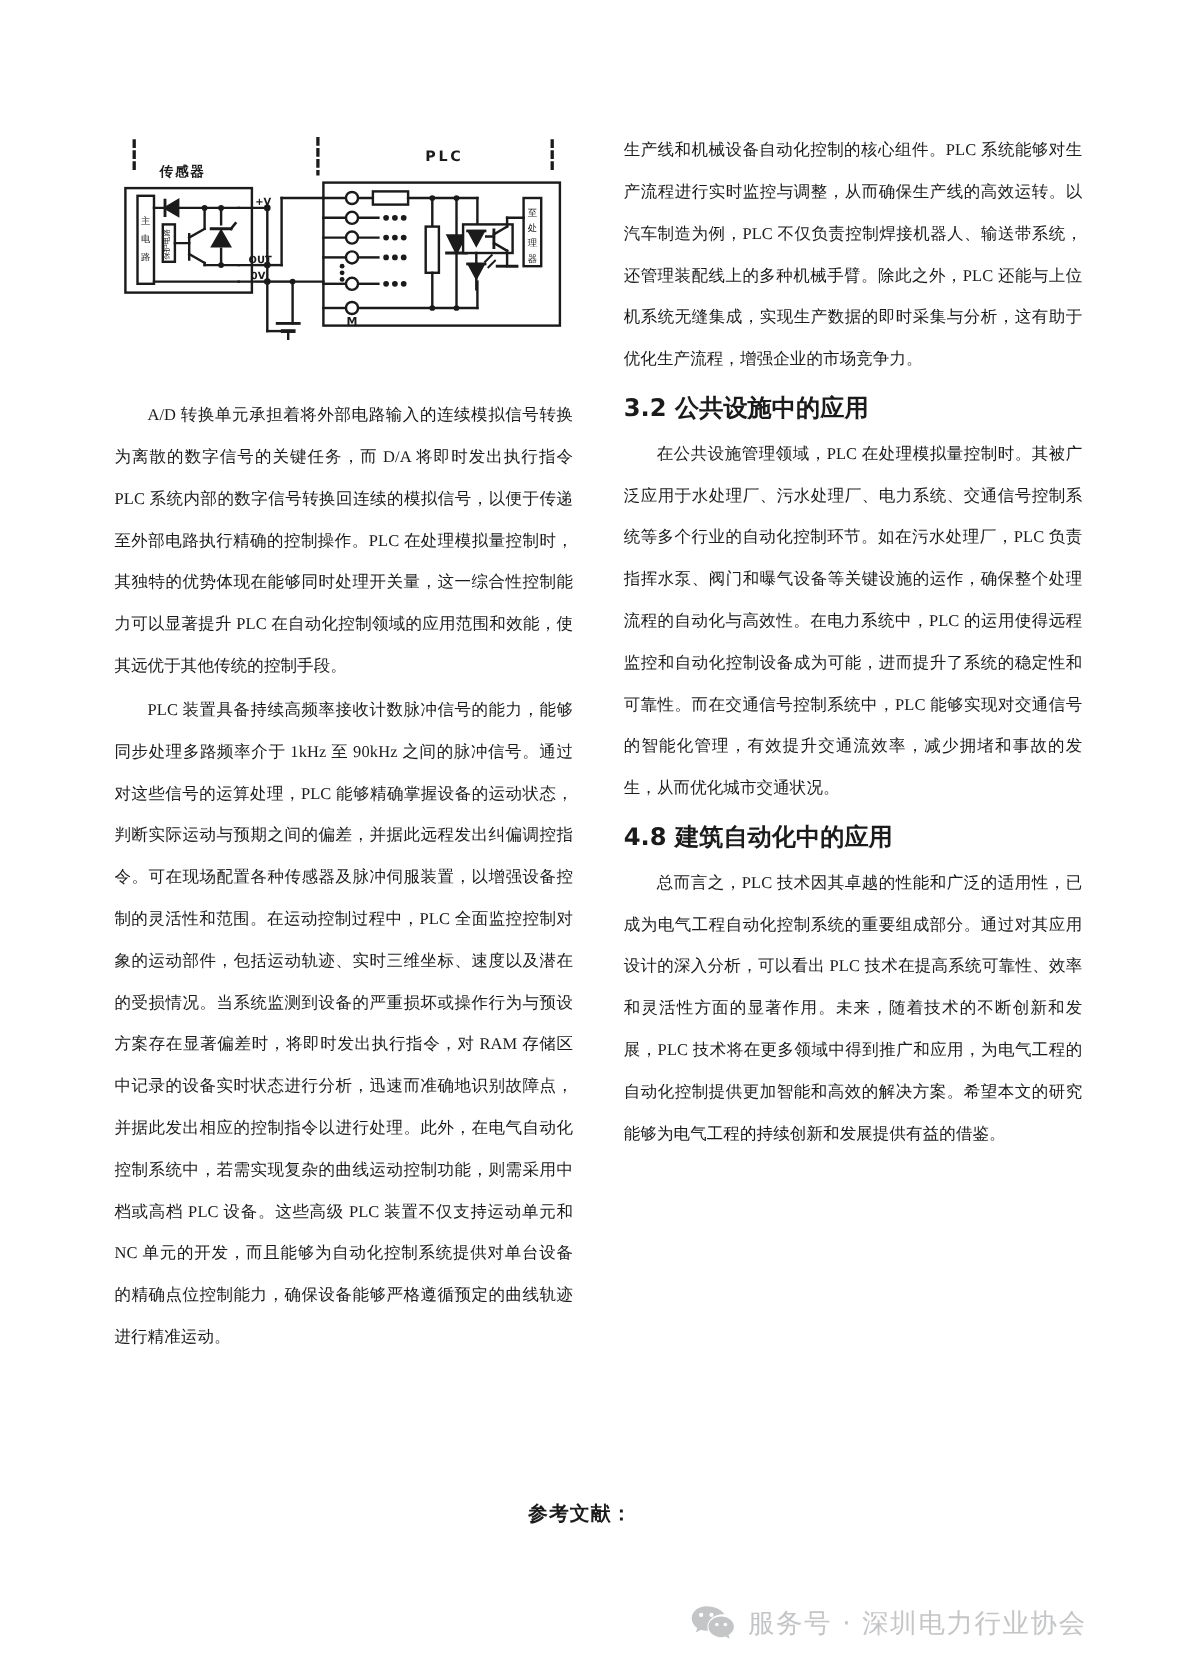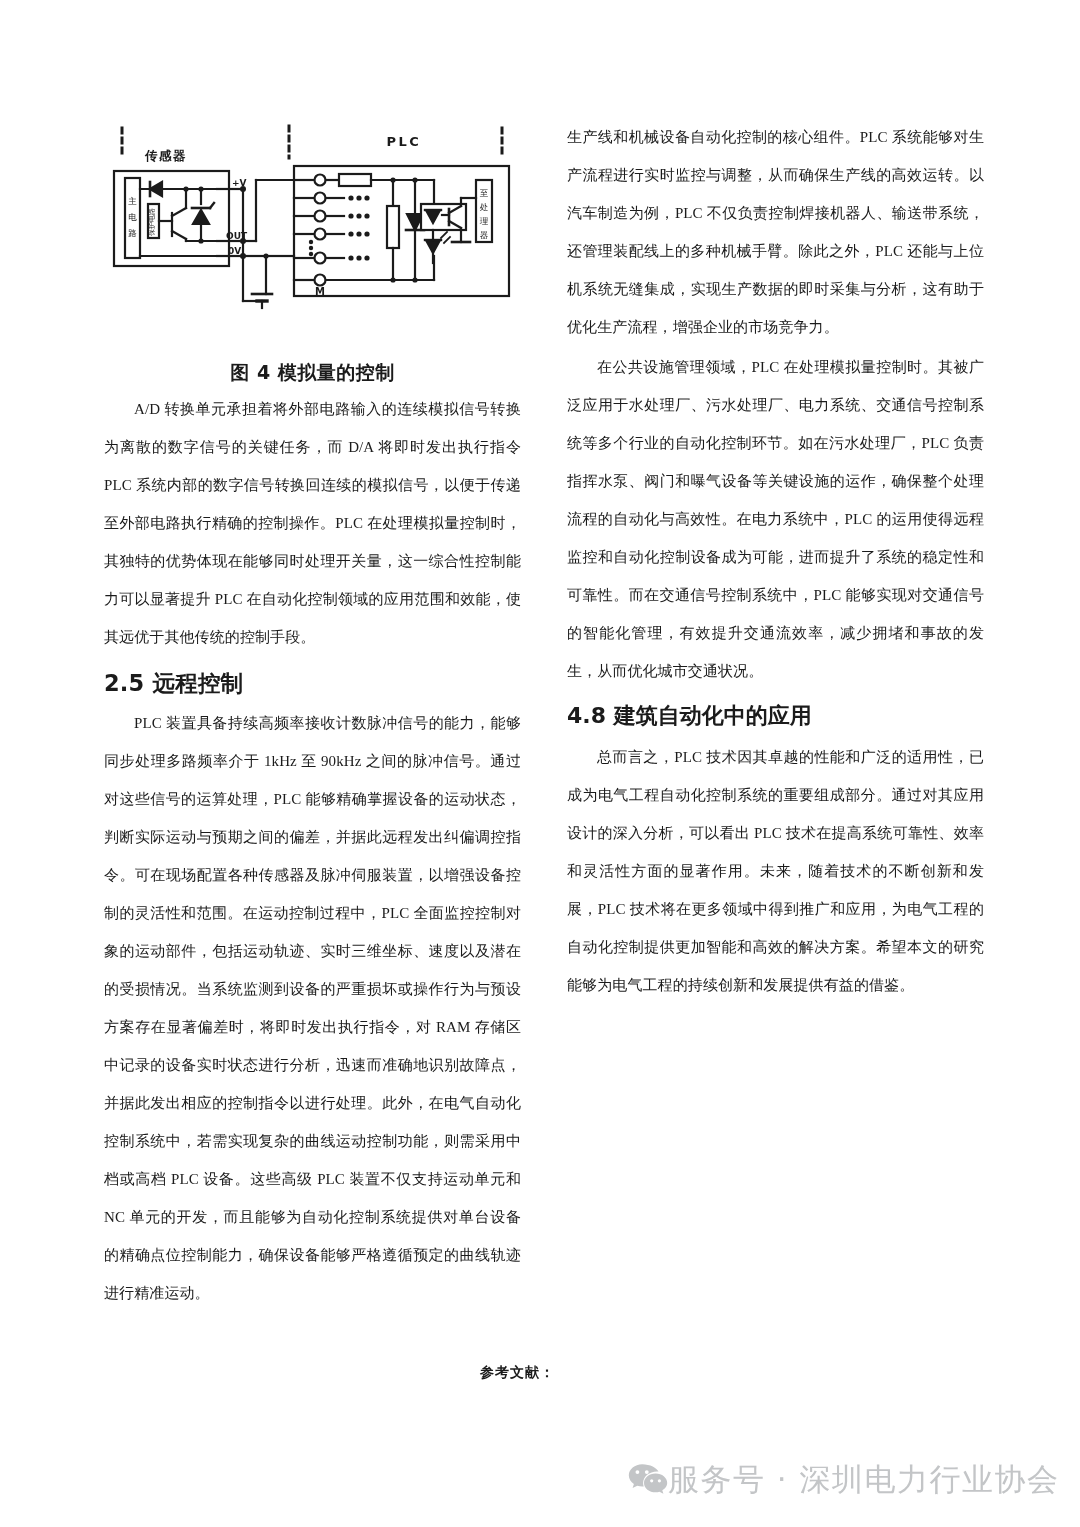--- a/index.html
+++ b/index.html
@@ -77,35 +77,36 @@
     margin: 6px 0 4px 0;
     letter-spacing: 0.5px;
   }
 
   
   .refs {
     position: absolute;
     left: 480px;
     top: 1364px;
     font-family: "DejaVu Sans", "Liberation Sans", sans-serif;
-    font-size: 14px;
+    font-size: 18px;
     font-weight: bold;
     letter-spacing: 1px;
   }
 
   
   .watermark {
     position: absolute;
     left: 628px;
     top: 1459px;
     display: flex;
     align-items: center;
+    gap: 12px;
     color: #c3c5c7;
     font-family: "DejaVu Sans", "Liberation Sans", sans-serif;
-    font-size: 31px;
+    font-size: 24px;
     letter-spacing: 1.5px;
     white-space: nowrap;
   }
   .wechat-glyph { display:block; }
 </style>
 </head>
 <body>
 
 <div class="page">
 
@@ -272,35 +273,34 @@
             <text x="380" y="106" font-size="8.5" text-anchor="middle">理</text>
             <text x="380" y="120" font-size="8.5" text-anchor="middle">器</text>
 
             <text x="128" y="68" font-size="9" font-weight="bold">+V</text>
             <text x="122" y="121" font-size="9" font-weight="bold">OUT</text>
             <text x="124" y="136" font-size="9" font-weight="bold">0V</text>
             <text x="216" y="177" font-size="10" font-weight="bold" text-anchor="middle">M</text>
           </g>
         </svg>
 
-        <div class="figure-caption">图 4  模拟量的控制</div>
       </div>
 
       <p class="para">A/D 转换单元承担着将外部电路输入的连续模拟信号转换为离散的数字信号的关键任务，而 D/A 将即时发出执行指令 PLC 系统内部的数字信号转换回连续的模拟信号，以便于传递至外部电路执行精确的控制操作。PLC 在处理模拟量控制时，其独特的优势体现在能够同时处理开关量，这一综合性控制能力可以显著提升 PLC 在自动化控制领域的应用范围和效能，使其远优于其他传统的控制手段。</p>
 
-      <h2 class="heading">2.5 远程控制</h2>
 
       <p class="para">PLC 装置具备持续高频率接收计数脉冲信号的能力，能够同步处理多路频率介于 1kHz 至 90kHz 之间的脉冲信号。通过对这些信号的运算处理，PLC 能够精确掌握设备的运动状态，判断实际运动与预期之间的偏差，并据此远程发出纠偏调控指令。可在现场配置各种传感器及脉冲伺服装置，以增强设备控制的灵活性和范围。在运动控制过程中，PLC 全面监控控制对象的运动部件，包括运动轨迹、实时三维坐标、速度以及潜在的受损情况。当系统监测到设备的严重损坏或操作行为与预设方案存在显著偏差时，将即时发出执行指令，对 RAM 存储区中记录的设备实时状态进行分析，迅速而准确地识别故障点，并据此发出相应的控制指令以进行处理。此外，在电气自动化控制系统中，若需实现复杂的曲线运动控制功能，则需采用中档或高档 PLC 设备。这些高级 PLC 装置不仅支持运动单元和 NC 单元的开发，而且能够为自动化控制系统提供对单台设备的精确点位控制能力，确保设备能够严格遵循预定的曲线轨迹进行精准运动。</p>
 
     </div>
 
     <div class="col">
 
       <p class="para noindent">生产线和机械设备自动化控制的核心组件。PLC 系统能够对生产流程进行实时监控与调整，从而确保生产线的高效运转。以汽车制造为例，PLC 不仅负责控制焊接机器人、输送带系统，还管理装配线上的多种机械手臂。除此之外，PLC 还能与上位机系统无缝集成，实现生产数据的即时采集与分析，这有助于优化生产流程，增强企业的市场竞争力。</p>
 
+      <h2 class="heading-sm">3.2 公共设施中的应用</h2>
 
       <p class="para">在公共设施管理领域，PLC 在处理模拟量控制时。其被广泛应用于水处理厂、污水处理厂、电力系统、交通信号控制系统等多个行业的自动化控制环节。如在污水处理厂，PLC 负责指挥水泵、阀门和曝气设备等关键设施的运作，确保整个处理流程的自动化与高效性。在电力系统中，PLC 的运用使得远程监控和自动化控制设备成为可能，进而提升了系统的稳定性和可靠性。而在交通信号控制系统中，PLC 能够实现对交通信号的智能化管理，有效提升交通流效率，减少拥堵和事故的发生，从而优化城市交通状况。</p>
 
       <h2 class="heading-sm">4.8 建筑自动化中的应用</h2>
 
 
 
       <p class="para">总而言之，PLC 技术因其卓越的性能和广泛的适用性，已成为电气工程自动化控制系统的重要组成部分。通过对其应用设计的深入分析，可以看出 PLC 技术在提高系统可靠性、效率和灵活性方面的显著作用。未来，随着技术的不断创新和发展，PLC 技术将在更多领域中得到推广和应用，为电气工程的自动化控制提供更加智能和高效的解决方案。希望本文的研究能够为电气工程的持续创新和发展提供有益的借鉴。</p>
     </div>
   </div>

